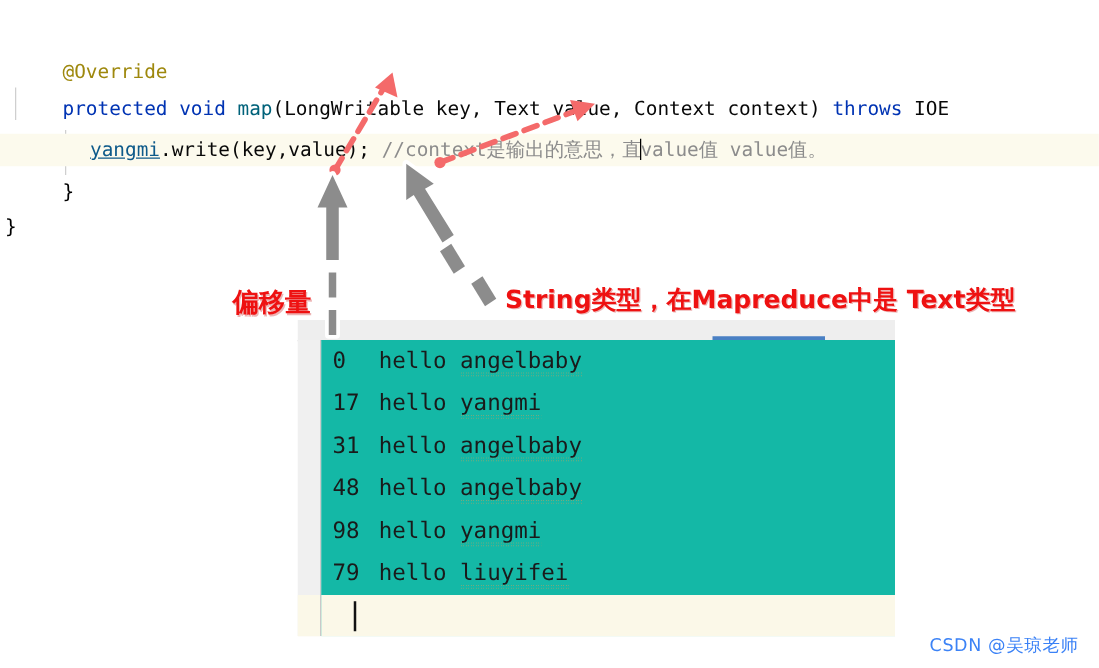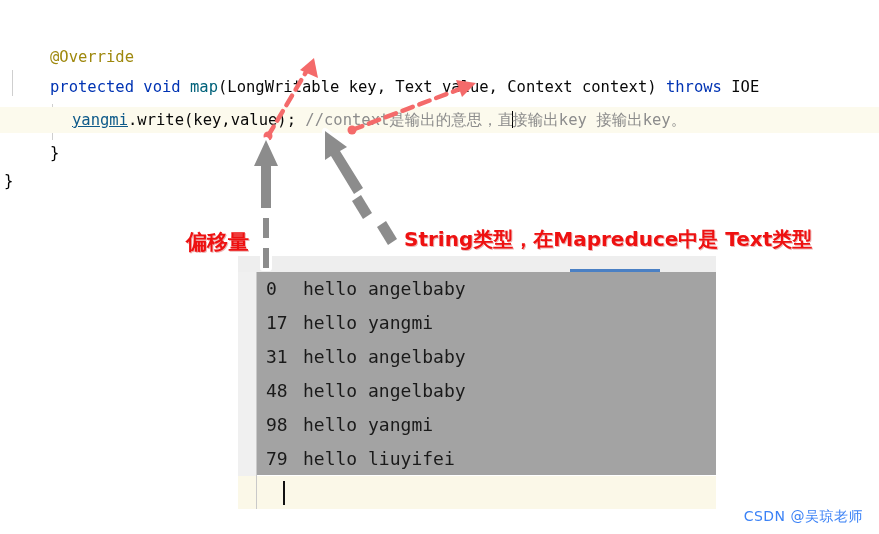--- a/index.html
+++ b/index.html
@@ -123,22 +123,22 @@
   }
   #panel-gutter-caretline {
     position: absolute;
     left: 0;
     width: 18px; height: 34px;
     background: #fbf8e8;
   }
   #panel-body {
     position: absolute;
     left: 19px; top: 16px;
-    width: 459px; height: 203px;
-    background: #a3a3a3;
+    width: 459px; height: 237px;
+    background: #14b8a6;
   }
   .data-row {
     position: absolute;
     left: 0;
     height: 34px;
     line-height: 34px;
     white-space: pre;
     font-family: "DejaVu Sans Mono", monospace;
     font-size: 18px;
     color: #1a1a1a;
@@ -186,21 +186,21 @@
 </style>
 </head>
 <body>
 
 <div id="editor">
   <div class="indent-guide" style="left:12px; top:70px; height:26px;"></div>
   <div class="indent-guide" style="left:52px; top:104px; height:36px;"></div>
 
 <div class="code-line" style="top: 44px;"><span style="display: inline-block; width: 50px;"></span><span class="tok-anno">@Override</span></div>
     <div class="code-line" style="top: 74px;"><span style="display: inline-block; width: 50px;"></span><span class="tok-kw">protected </span><span class="tok-kw">void </span><span class="tok-method">map</span><span class="tok-plain">(LongWritable key, Text value, Context context) </span><span class="tok-kw">throws </span><span class="tok-plain">IOE</span></div>
-    <div class="code-line highlight" style="top: 107px;"><span style="display: inline-block; width: 72px;"></span><span class="tok-field">yangmi</span><span class="tok-plain">.write(key,value); </span><span class="tok-comment">//context是输出的意思，直</span><span class="caret"></span><span class="tok-comment">接输出key 接输出key。</span></div>
+    <div class="code-line highlight" style="top: 107px;"><span style="display: inline-block; width: 72px;"></span><span class="tok-field">yangmi</span><span class="tok-plain">.write(key,value); </span><span class="tok-comment">//context是输出的意思，直</span><span class="caret"></span><span class="tok-comment">value值 value值。</span></div>
     <div class="code-line" style="top: 140px;"><span style="display: inline-block; width: 50px;"></span><span class="brace">}</span></div>
     <div class="code-line" style="top: 168px;"><span style="display: inline-block; width: 4px;"></span><span class="brace">}</span></div>
   </div>
 
 <div id="data-panel">
 
   <div id="panel-tabbar">
 
     <div id="tab-active-underline" style="background: rgb(74, 128, 196);"></div>
   <div class="tab-ghost" style="left: 30px; width: 70px;"></div>

